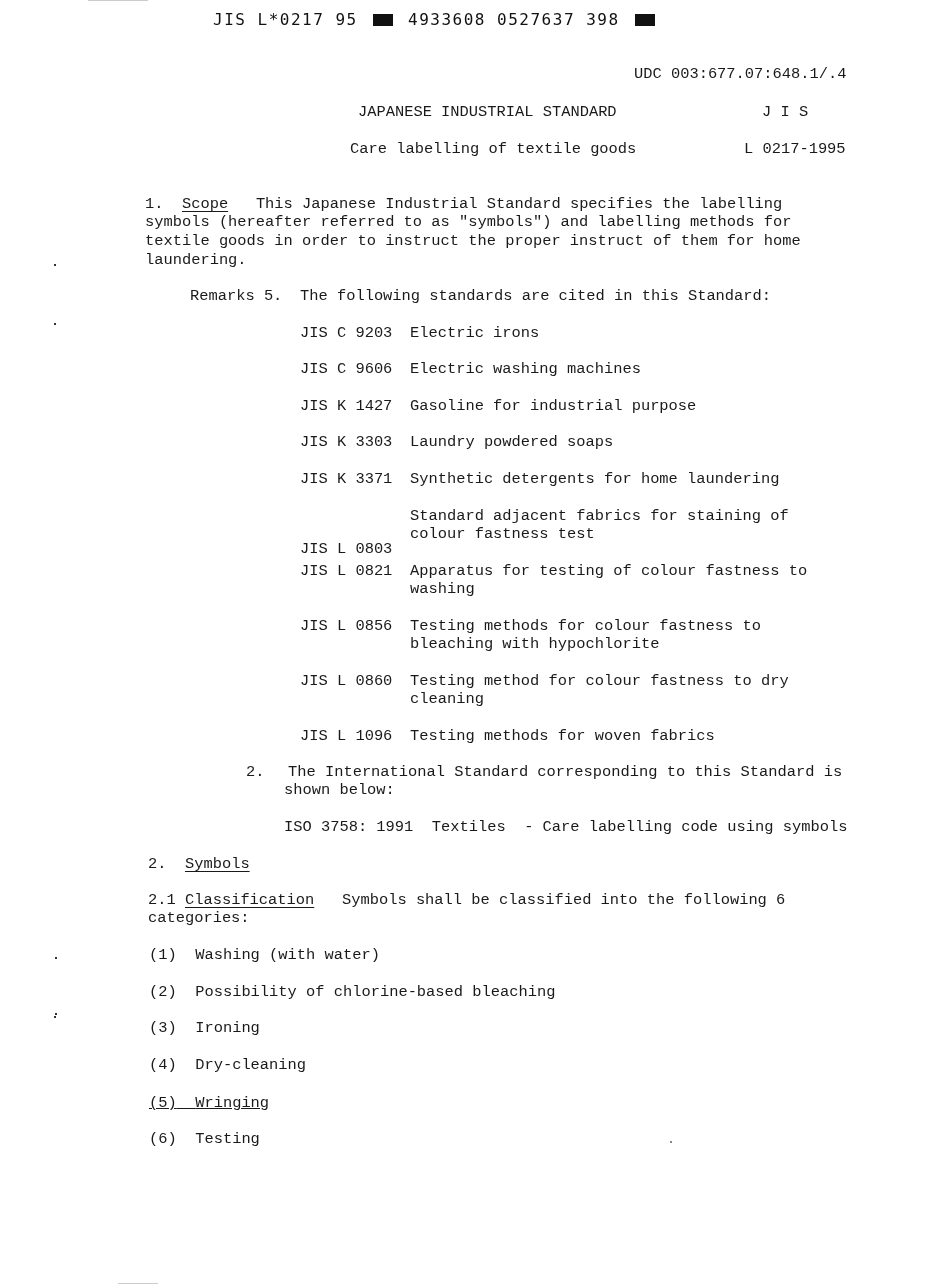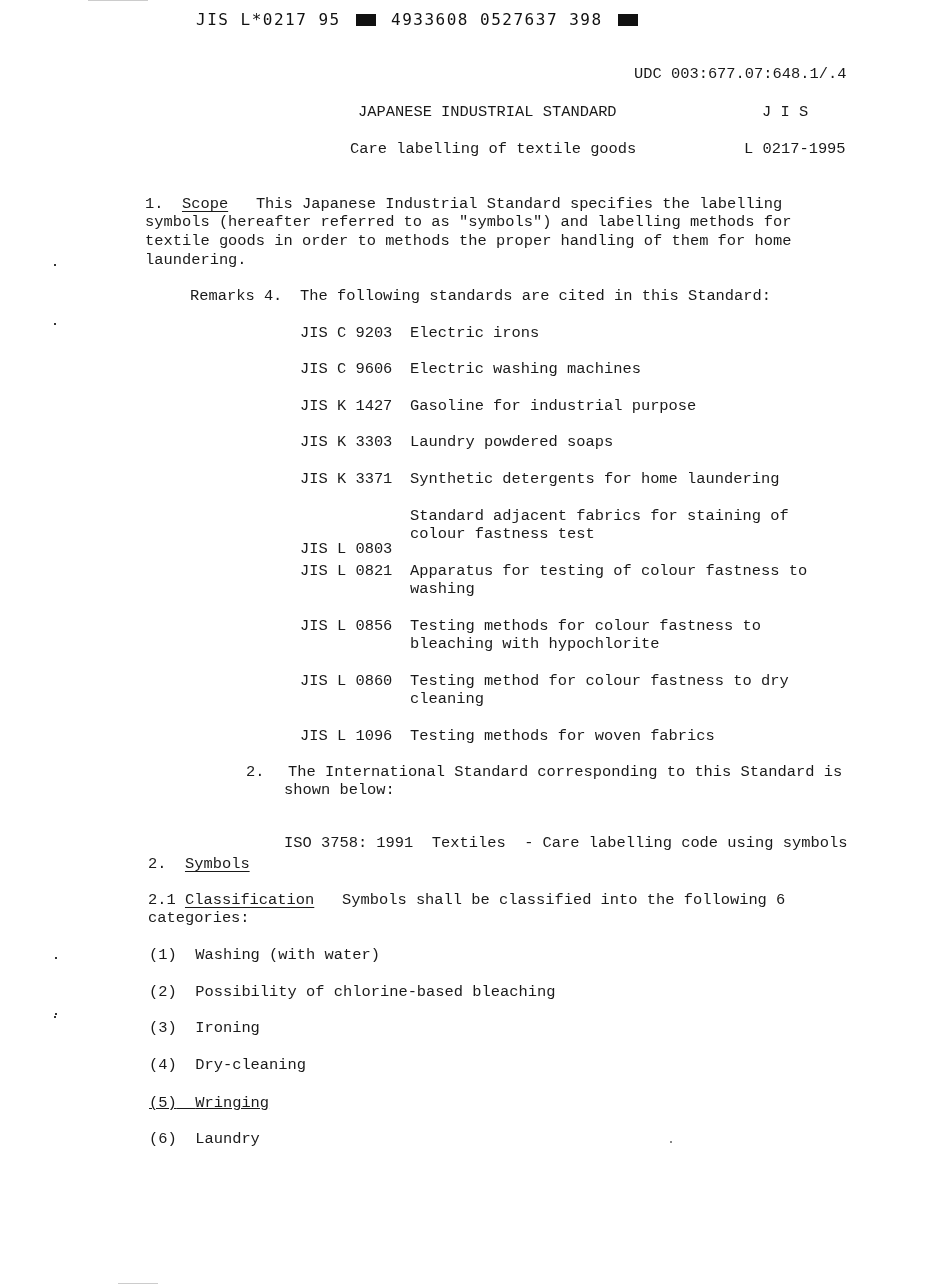--- a/index.html
+++ b/index.html
@@ -13,21 +13,21 @@
       position: relative;
       overflow: hidden;
       font-family: "Liberation Mono", "DejaVu Sans Mono", monospace;
       color: #1a1a1a;
       font-size: 15.4px;
       line-height: 19px;
     }
     .abs { position: absolute; white-space: pre; }
     .barcode-line {
       top: 10px;
-      left: 196px;
+      left: 213px;
       font-family: "DejaVu Sans Mono", monospace;
       font-size: 16px;
       letter-spacing: 1.5px;
       color: #111;
     }
     .block {
       display: inline-block;
       width: 20px;
       height: 12px;
       background: #111;
@@ -66,24 +66,24 @@
 <div class="abs" style="top:65px;left:634px;">UDC 003:677.07:648.1/.4</div>
 
 <div class="abs" style="top:103px;left:358px;">JAPANESE INDUSTRIAL STANDARD</div>
 <div class="abs" style="top:103px;left:762px;">J I S</div>
 
 <div class="abs" style="top:140px;left:350px;text-align:center;">Care labelling of textile goods</div>
 <div class="abs" style="top:140px;left:744px;">L 0217-1995</div>
 
 <div class="abs" style="top:195px;left:145px;"><span>1.</span>  <span class="underline">Scope</span>   <span>This Japanese Industrial Standard specifies the labelling</span></div>
 <div class="abs" style="top:213px;left:145px;">symbols (hereafter referred to as "symbols") and labelling methods for</div>
-<div class="abs" style="top:232px;left:145px;">textile goods in order to methods the proper handling of them for home</div>
+<div class="abs" style="top:232px;left:145px;">textile goods in order to instruct the proper instruct of them for home</div>
 <div class="abs" style="top:251px;left:145px;">laundering.</div>
 
-<div class="abs" style="top:287px;left:190px;">Remarks 4.</div>
+<div class="abs" style="top:287px;left:190px;">Remarks 5.</div>
 <div class="abs" style="top:287px;left:300px;">The following standards are cited in this Standard:</div>
 
 <div class="abs" style="top:324px;left:300px;">JIS C 9203</div>
 <div class="abs" style="top:324px;left:410px;">Electric irons</div>
 
 <div class="abs" style="top:360px;left:300px;">JIS C 9606</div>
 <div class="abs" style="top:360px;left:410px;">Electric washing machines</div>
 
 <div class="abs" style="top:397px;left:300px;">JIS K 1427</div>
 <div class="abs" style="top:397px;left:410px;">Gasoline for industrial purpose</div>
@@ -110,27 +110,27 @@
 <div class="abs" style="top:672px;left:410px;">Testing method for colour fastness to dry</div>
 <div class="abs" style="top:690px;left:410px;">cleaning</div>
 
 <div class="abs" style="top:727px;left:300px;">JIS L 1096</div>
 <div class="abs" style="top:727px;left:410px;">Testing methods for woven fabrics</div>
 
 <div class="abs" style="top:763px;left:246px;">2.</div>
 <div class="abs" style="top:763px;left:288px;">The International Standard corresponding to this Standard is</div>
 <div class="abs" style="top:781px;left:284px;">shown below:</div>
 
-<div class="abs" style="top:818px;left:284px;margin-top:16px;">ISO 3758: 1991  Textiles  - Care labelling code using symbols</div>
+<div class="abs" style="top:818px;left:284px;">ISO 3758: 1991  Textiles  - Care labelling code using symbols</div>
 
 <div class="abs" style="top:855px;left:148px;"><span>2.</span>  <span class="underline">Symbols</span></div>
 
 <div class="abs" style="top:891px;left:148px;"><span>2.1</span> <span class="underline">Classification</span>   <span>Symbols shall be classified into the following 6</span></div>
 <div class="abs" style="top:909px;left:148px;">categories:</div>
 
 <div class="abs" style="top:946px;left:149px;"><span>(1)</span>  <span>Washing (with water)</span></div>
 <div class="abs" style="top:983px;left:149px;"><span>(2)</span>  <span>Possibility of chlorine-based bleaching</span></div>
 <div class="abs" style="top:1019px;left:149px;"><span>(3)</span>  <span>Ironing</span></div>
 <div class="abs" style="top:1056px;left:149px;"><span>(4)</span>  <span>Dry-cleaning</span></div>
 <div class="abs" style="top:1094px;left:149px;text-decoration:underline;"><span>(5)</span>  <span>Wringing</span></div>
-<div class="abs" style="top:1130px;left:149px;"><span>(6)</span>  <span>Laundry</span></div>
+<div class="abs" style="top:1130px;left:149px;"><span>(6)</span>  <span>Testing</span></div>
 
 <div class="speck" style="top:1141px;left:670px;width:2px;height:2px;background:#888;"></div>
 
 </body></html>

